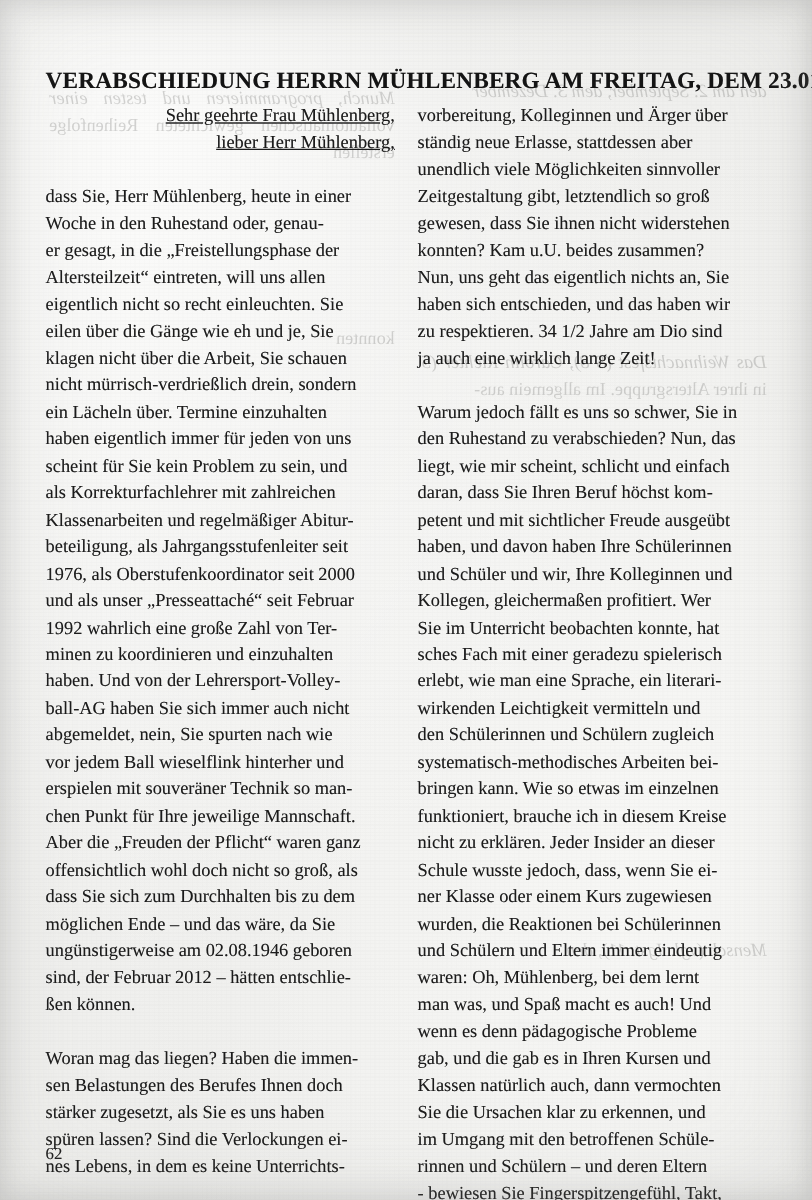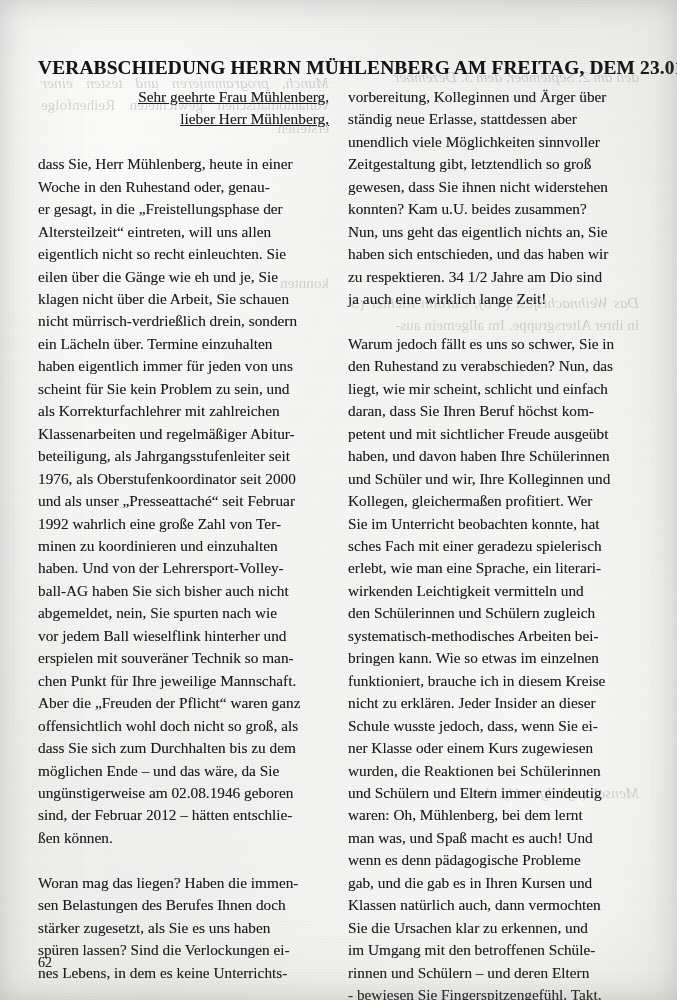--- a/index.html
+++ b/index.html
@@ -165,21 +165,21 @@
         <span class="ln">haben eigentlich immer für jeden von uns</span>
         <span class="ln">scheint für Sie kein Problem zu sein, und</span>
         <span class="ln">als Korrekturfachlehrer mit zahlreichen</span>
         <span class="ln">Klassenarbeiten und regelmäßiger Abitur-</span>
         <span class="ln">beteiligung, als Jahrgangsstufenleiter seit</span>
         <span class="ln">1976, als Oberstufenkoordinator seit 2000</span>
         <span class="ln">und als unser „Presseattaché“ seit Februar</span>
         <span class="ln">1992 wahrlich eine große Zahl von Ter-</span>
         <span class="ln">minen zu koordinieren und einzuhalten</span>
         <span class="ln">haben. Und von der Lehrersport-Volley-</span>
-        <span class="ln">ball-AG haben Sie sich bisher auch nicht</span>
+        <span class="ln">ball-AG haben Sie sich immer auch nicht</span>
         <span class="ln">abgemeldet, nein, Sie spurten nach wie</span>
         <span class="ln">vor jedem Ball wieselflink hinterher und</span>
         <span class="ln">erspielen mit souveräner Technik so man-</span>
         <span class="ln">chen Punkt für Ihre jeweilige Mannschaft.</span>
         <span class="ln">Aber die „Freuden der Pflicht“ waren ganz</span>
         <span class="ln">offensichtlich wohl doch nicht so groß, als</span>
         <span class="ln">dass Sie sich zum Durchhalten bis zu dem</span>
         <span class="ln">möglichen Ende – und das wäre, da Sie</span>
         <span class="ln">ungünstigerweise am 02.08.1946 geboren</span>
         <span class="ln">sind, der Februar 2012 – hätten entschlie-</span>

